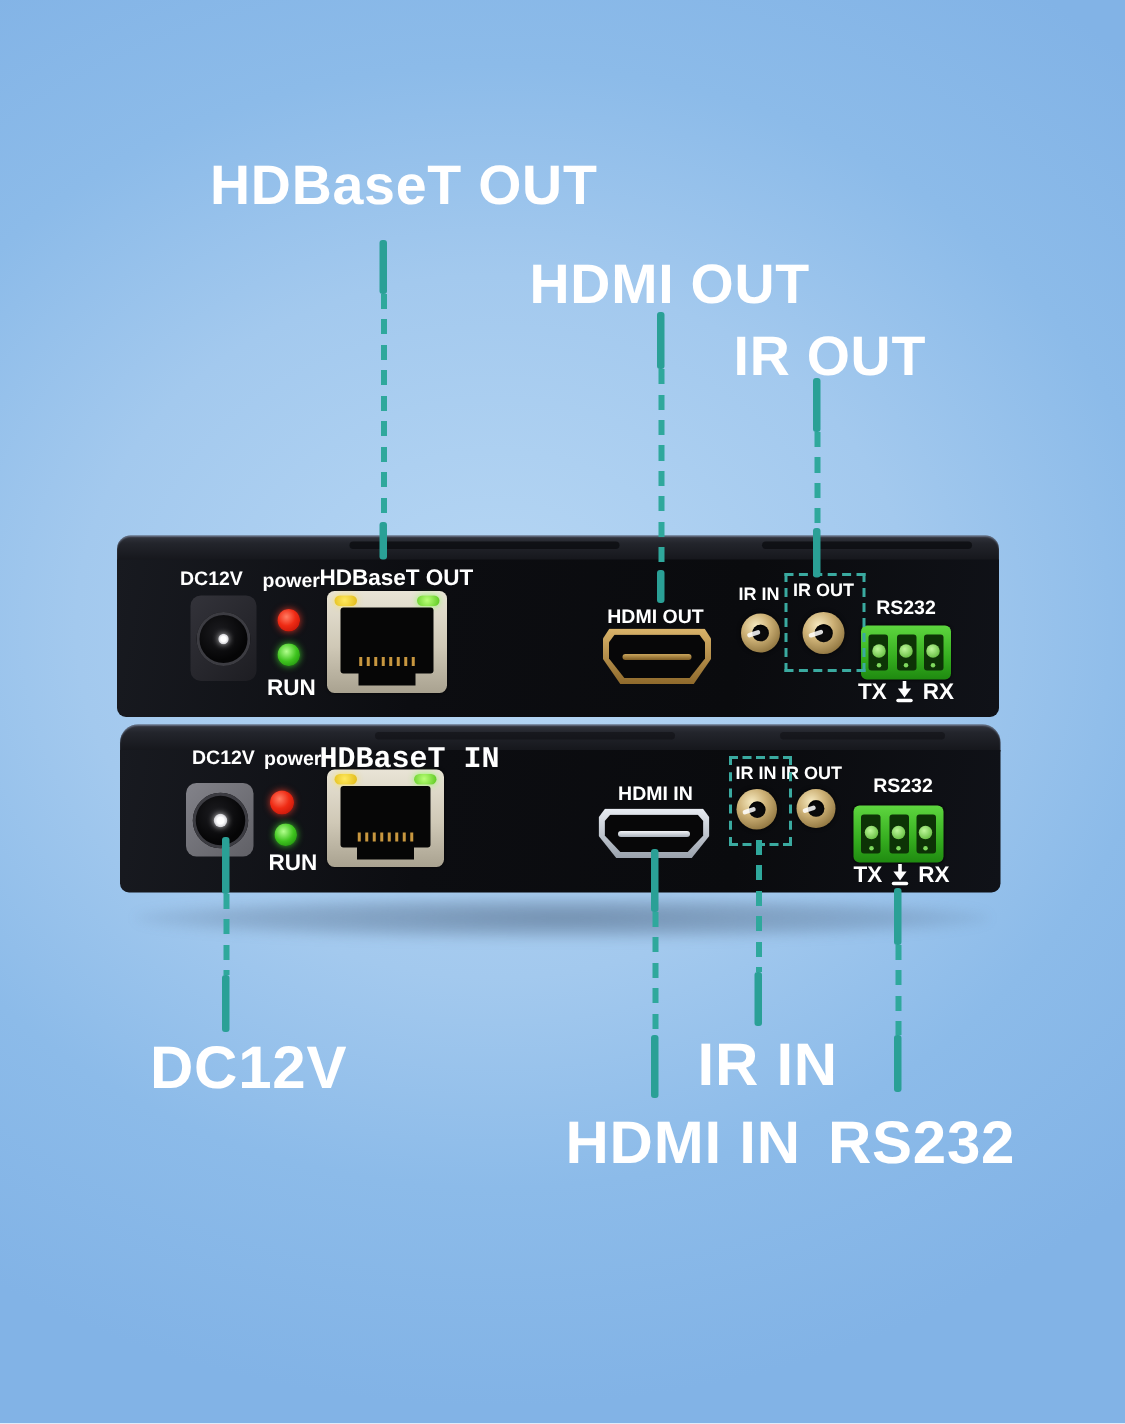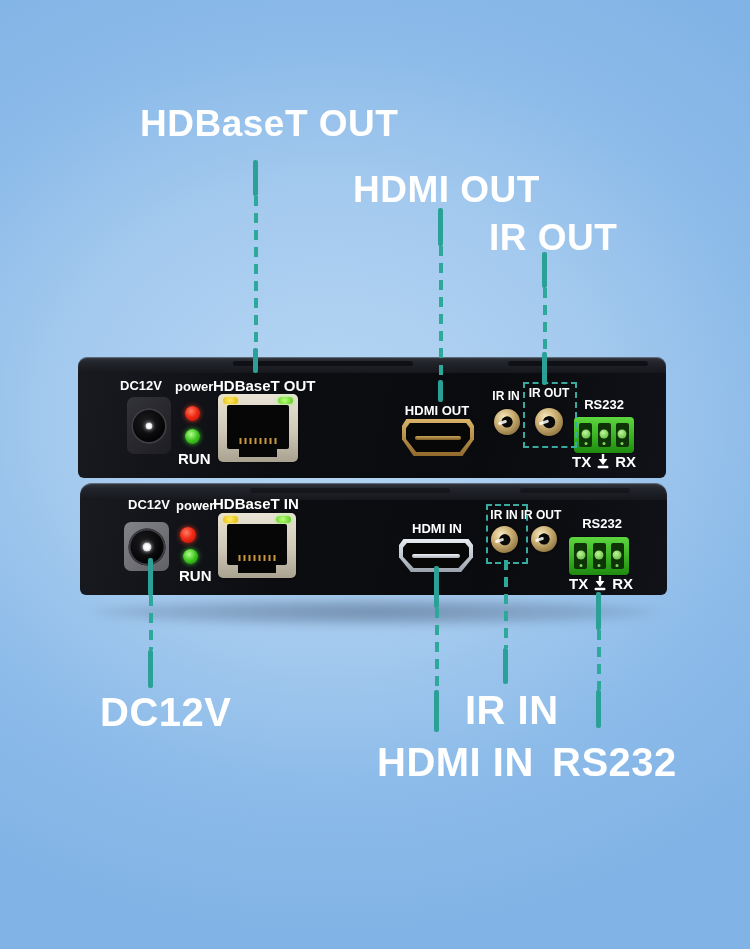--- a/index.html
+++ b/index.html
@@ -227,21 +227,21 @@
 
   <div class="device" style="left:80px;top:483px;width:587px;height:112px;">
     <div class="topface" style="height:18px;border-radius:12px 12px 0 0;">
       <div class="vent" style="left:170px;top:5px;width:200px;opacity:.5;"></div>
       <div class="vent" style="left:440px;top:5px;width:110px;opacity:.5;"></div>
     </div>
     <div class="face" style="top:17px;height:95px;"></div>
 
     <div class="ptxt" style="left:48px;top:14px;font-size:13px;">DC12V</div>
     <div class="ptxt" style="left:96px;top:15px;font-size:13px;">power</div>
-    <div class="ptxt" style="left:133px;top:12px;font-size:15px;">HDBaseT IN</div>
+    <div class="ptxt" style="left:133px;top:12px;font-size:20px;font-family:Liberation Mono, monospace;">HDBaseT IN</div>
 
     <div class="dcjack" style="left:44px;top:39px;width:45px;height:49px;background:linear-gradient(135deg,#83838a,#606066);">
       <div class="hole" style="width:37px;height:37px;"></div>
       <div class="pin" style="width:9px;height:9px;"></div>
     </div>
 
     <div class="led red" style="left:100px;top:44px;width:16px;height:16px;"></div>
     <div class="led green" style="left:103px;top:66px;width:15px;height:15px;"></div>
     <div class="ptxt" style="left:99px;top:84px;font-size:15px;">RUN</div>
 

